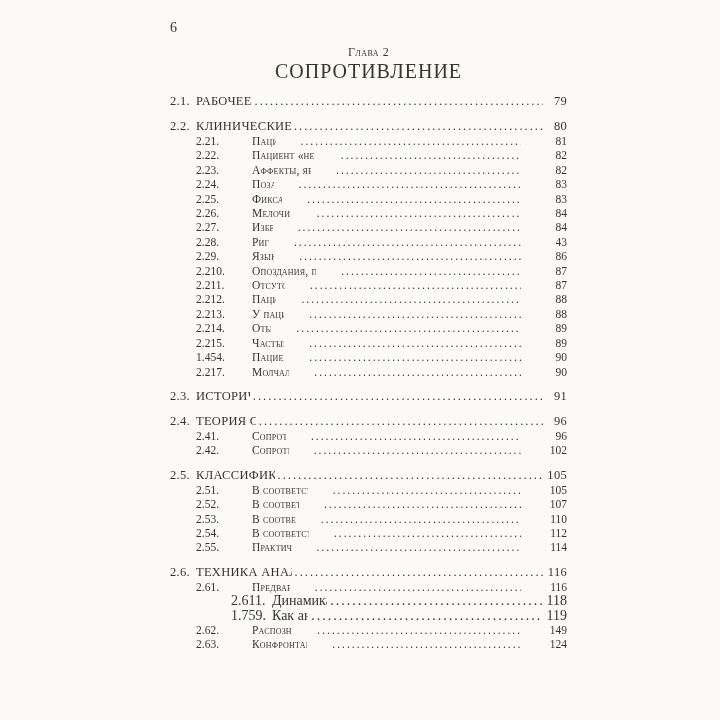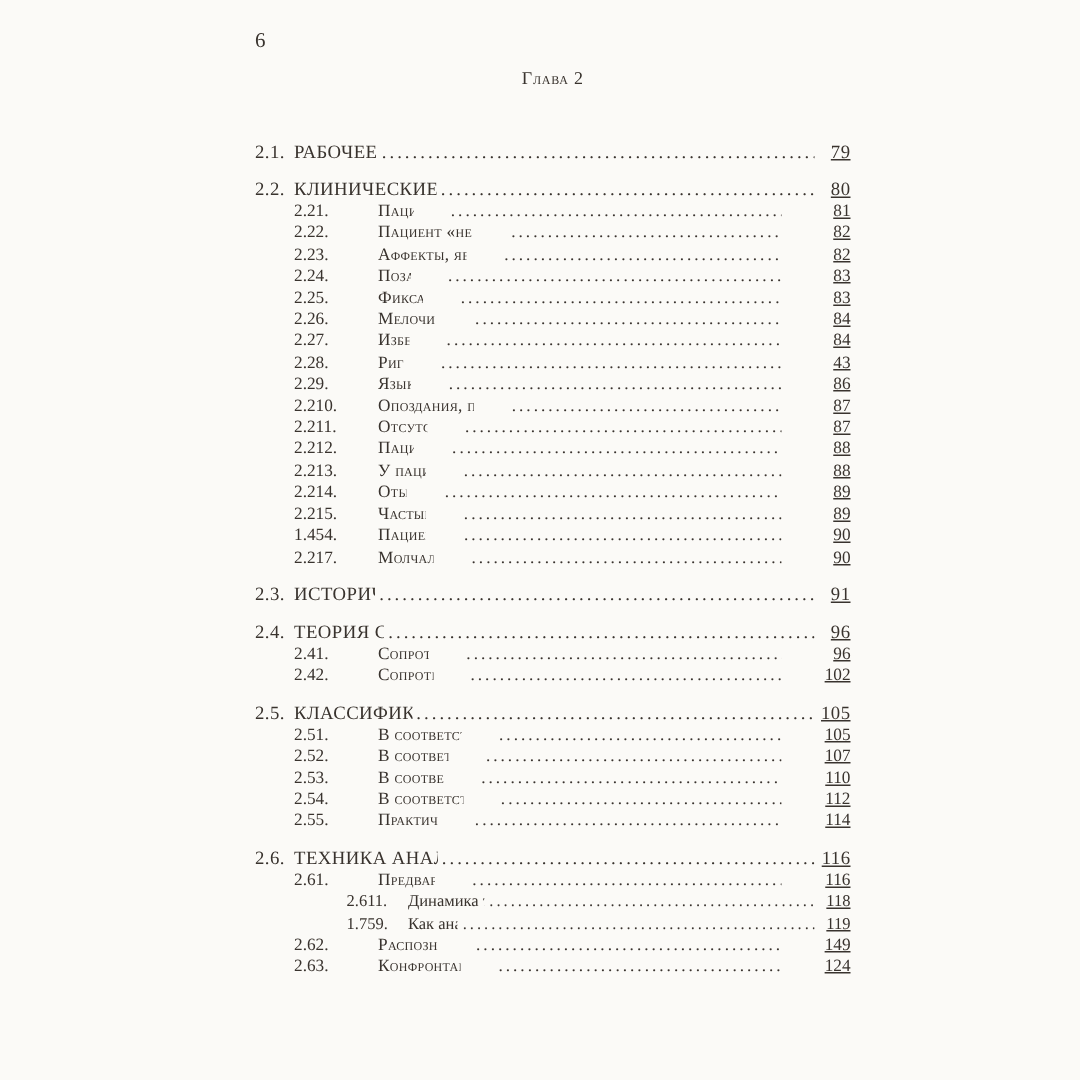--- a/index.html
+++ b/index.html
@@ -60,21 +60,20 @@
     margin: 0 2px 0 3px;
   }
   .row .dots::after {
     content: "...........................................................................................................................................................";
     letter-spacing: 2px;
   }
   .row .pg {
     flex: none;
     min-width: 22px;
     text-align: right;
-    text-decoration: underline;
   }
   
   .l1 {
     font-size: 12.5px;
     line-height: 15px;
     margin-top: 10px;
     letter-spacing: 0.3px;
   }
   .toc > .l1:first-child { margin-top: 0; }
   .l1 .num { min-width: 26px; }
@@ -82,35 +81,36 @@
   .l2 {
     font-size: 11.5px;
     line-height: 14.4px;
     padding-left: 26px;
     gap: 22px;
   }
   .l2 .num { min-width: 34px; }
   .l2 .title { font-variant: small-caps; letter-spacing: 0.2px; }
   
   .l3 {
-    font-size: 11px;
+    font-size: 14px;
     line-height: 14.4px;
     padding-left: 61px;
   }
   .l3 .num { min-width: 41px; }
 </style>
 </head>
 <body>
 
 <div class="page">
 
   <div class="page-number">6</div>
 
   <div class="heading">
     <div class="chapter-label">Глава 2</div>
+    <div class="chapter-title">СОПРОТИВЛЕНИЕ</div>
   </div>
 
   <div class="toc">
 
   <div class="row l1">
     <span class="num">2.1.</span>
     <span class="title">РАБОЧЕЕ ОПРЕДЕЛЕНИЕ</span>
     <span class="dots"></span>
     <span class="pg">79</span>
   </div>

